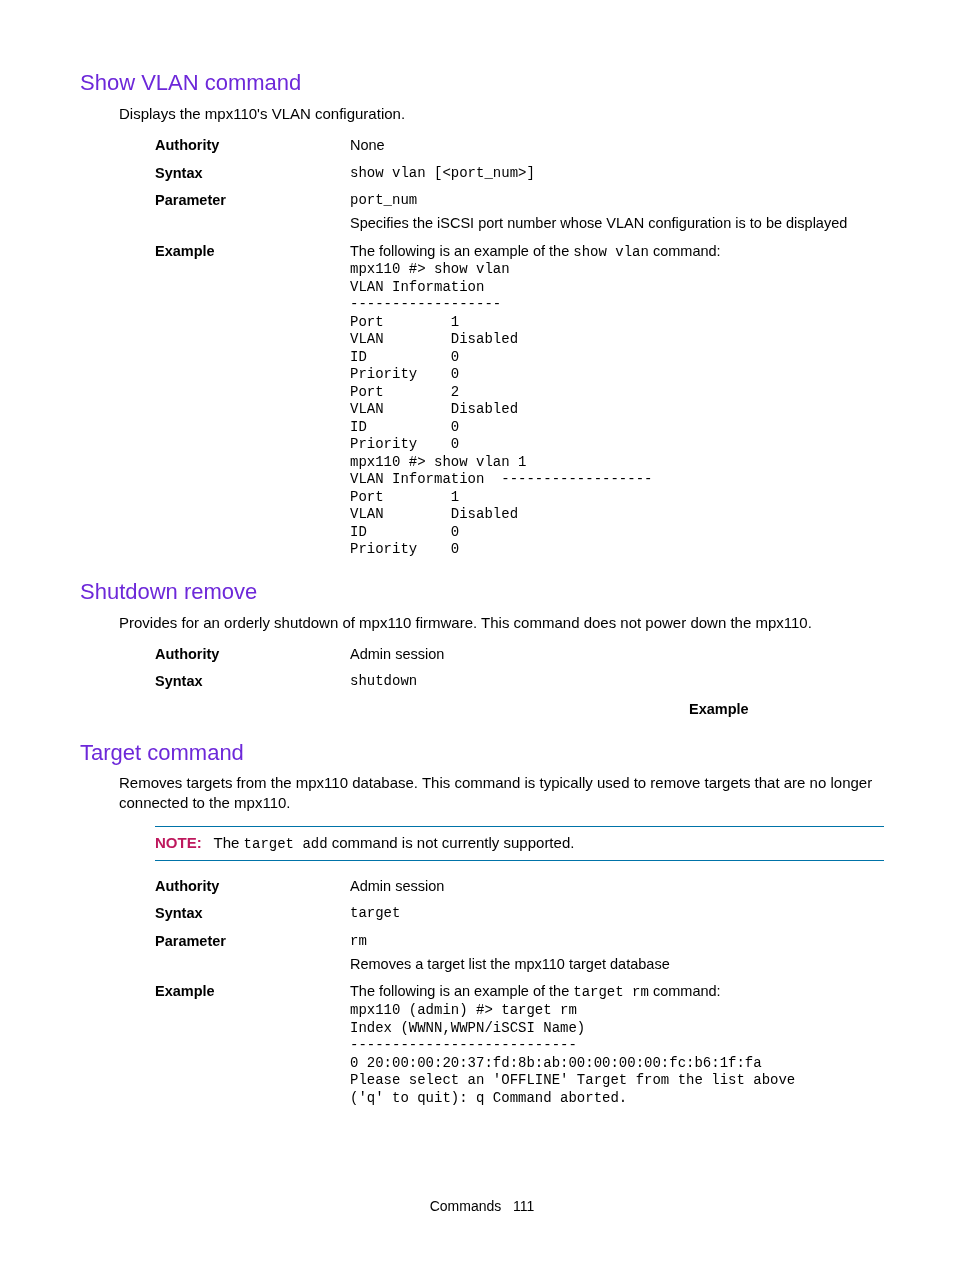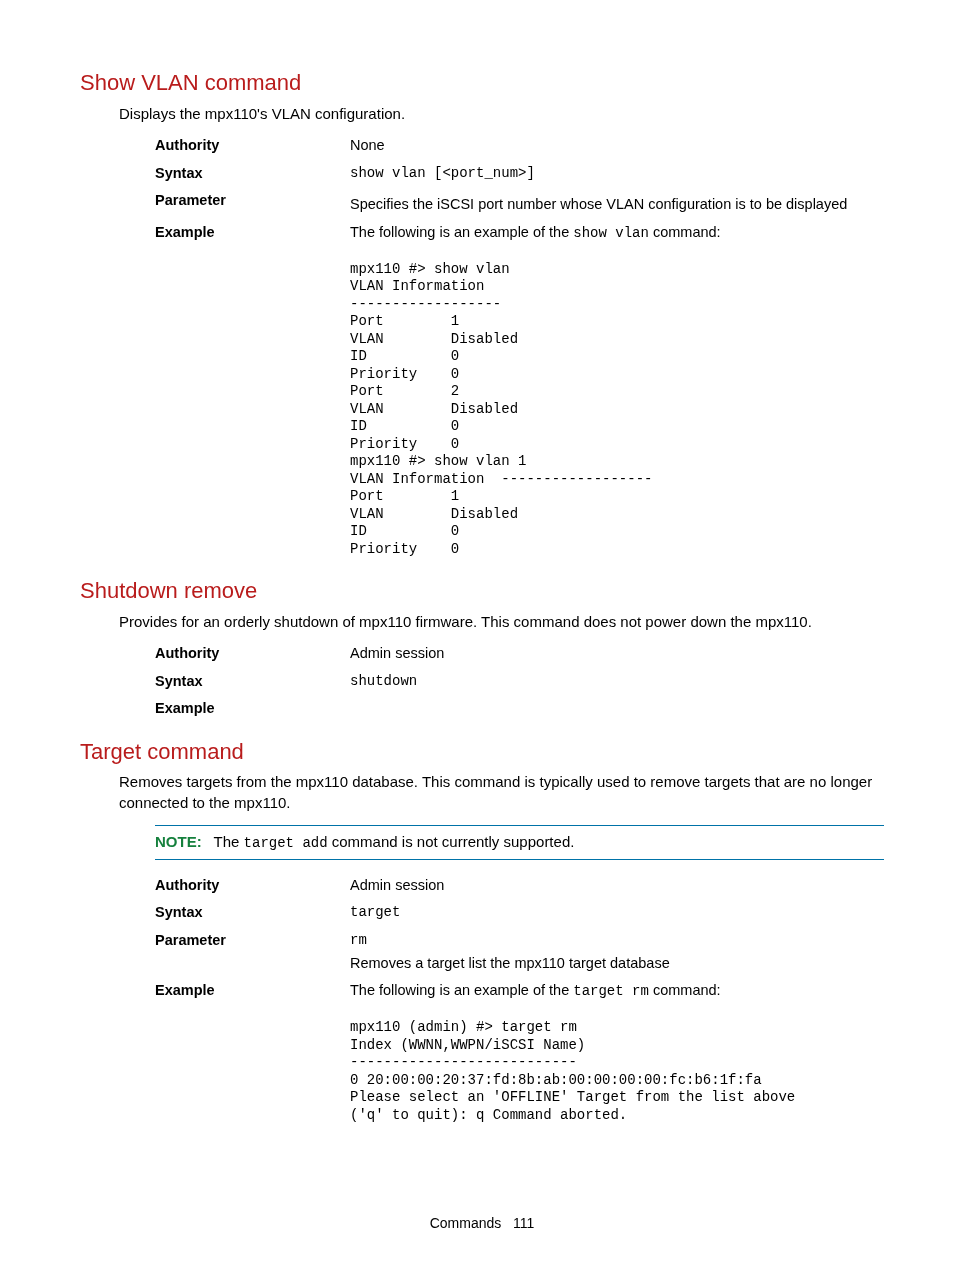--- a/index.html
+++ b/index.html
@@ -9,64 +9,65 @@
     margin: 0;
     padding: 50px 70px 40px 80px;
     width: 954px;
     box-sizing: border-box;
     line-height: 1.35;
   }
   h2.section-heading {
     font-family: Arial, Helvetica, sans-serif;
     font-weight: 400;
     font-size: 22px;
-    color: #b91c1c;
+    color: #6d28d9;
     margin: 18px 0 6px 0;
   }
   .intro {
     margin-left: 39px;
     margin-bottom: 12px;
     font-size: 15px;
   }
   .row {
     display: flex;
     margin-left: 75px;
     margin-bottom: 8px;
+    justify-content: flex-end;
   }
   .label {
     width: 195px;
     font-weight: bold;
     font-size: 14.5px;
     flex-shrink: 0;
   }
   .value {
     flex: 1;
     font-size: 14.5px;
   }
   .mono {
     font-family: "Courier New", monospace;
     font-size: 14px;
   }
   .pre {
     font-family: "Courier New", monospace;
     font-size: 14px;
     white-space: pre;
     line-height: 1.25;
-    margin-top: 18px;
+    margin-top: 0;
   }
   .note-box {
     margin-left: 75px;
     border-top: 1px solid #0073a8;
     border-bottom: 1px solid #0073a8;
     padding: 6px 0;
     margin-bottom: 16px;
     font-size: 15px;
   }
   .note-label {
-    color: #15803d;
+    color: #be185d;
     font-weight: bold;
     margin-right: 8px;
   }
   .footer {
     text-align: center;
     font-size: 14px;
     margin-top: 90px;
   }
 </style>
 </head>
@@ -81,20 +82,21 @@
 </div>
 
 <div class="row">
   <div class="label">Syntax</div>
   <div class="value mono">show vlan [&lt;port_num&gt;]</div>
 </div>
 
 <div class="row">
   <div class="label">Parameter</div>
   <div class="value">
+    <div class="mono">port_num</div>
     <div style="margin-top:4px;">Specifies the iSCSI port number whose VLAN configuration is to be displayed</div>
   </div>
 </div>
 
 <div class="row">
   <div class="label">Example</div>
   <div class="value">
     <span>The following is an example of the </span><span class="mono">show vlan</span><span> command:</span>
     <div class="pre">mpx110 #&gt; show vlan
 VLAN Information

